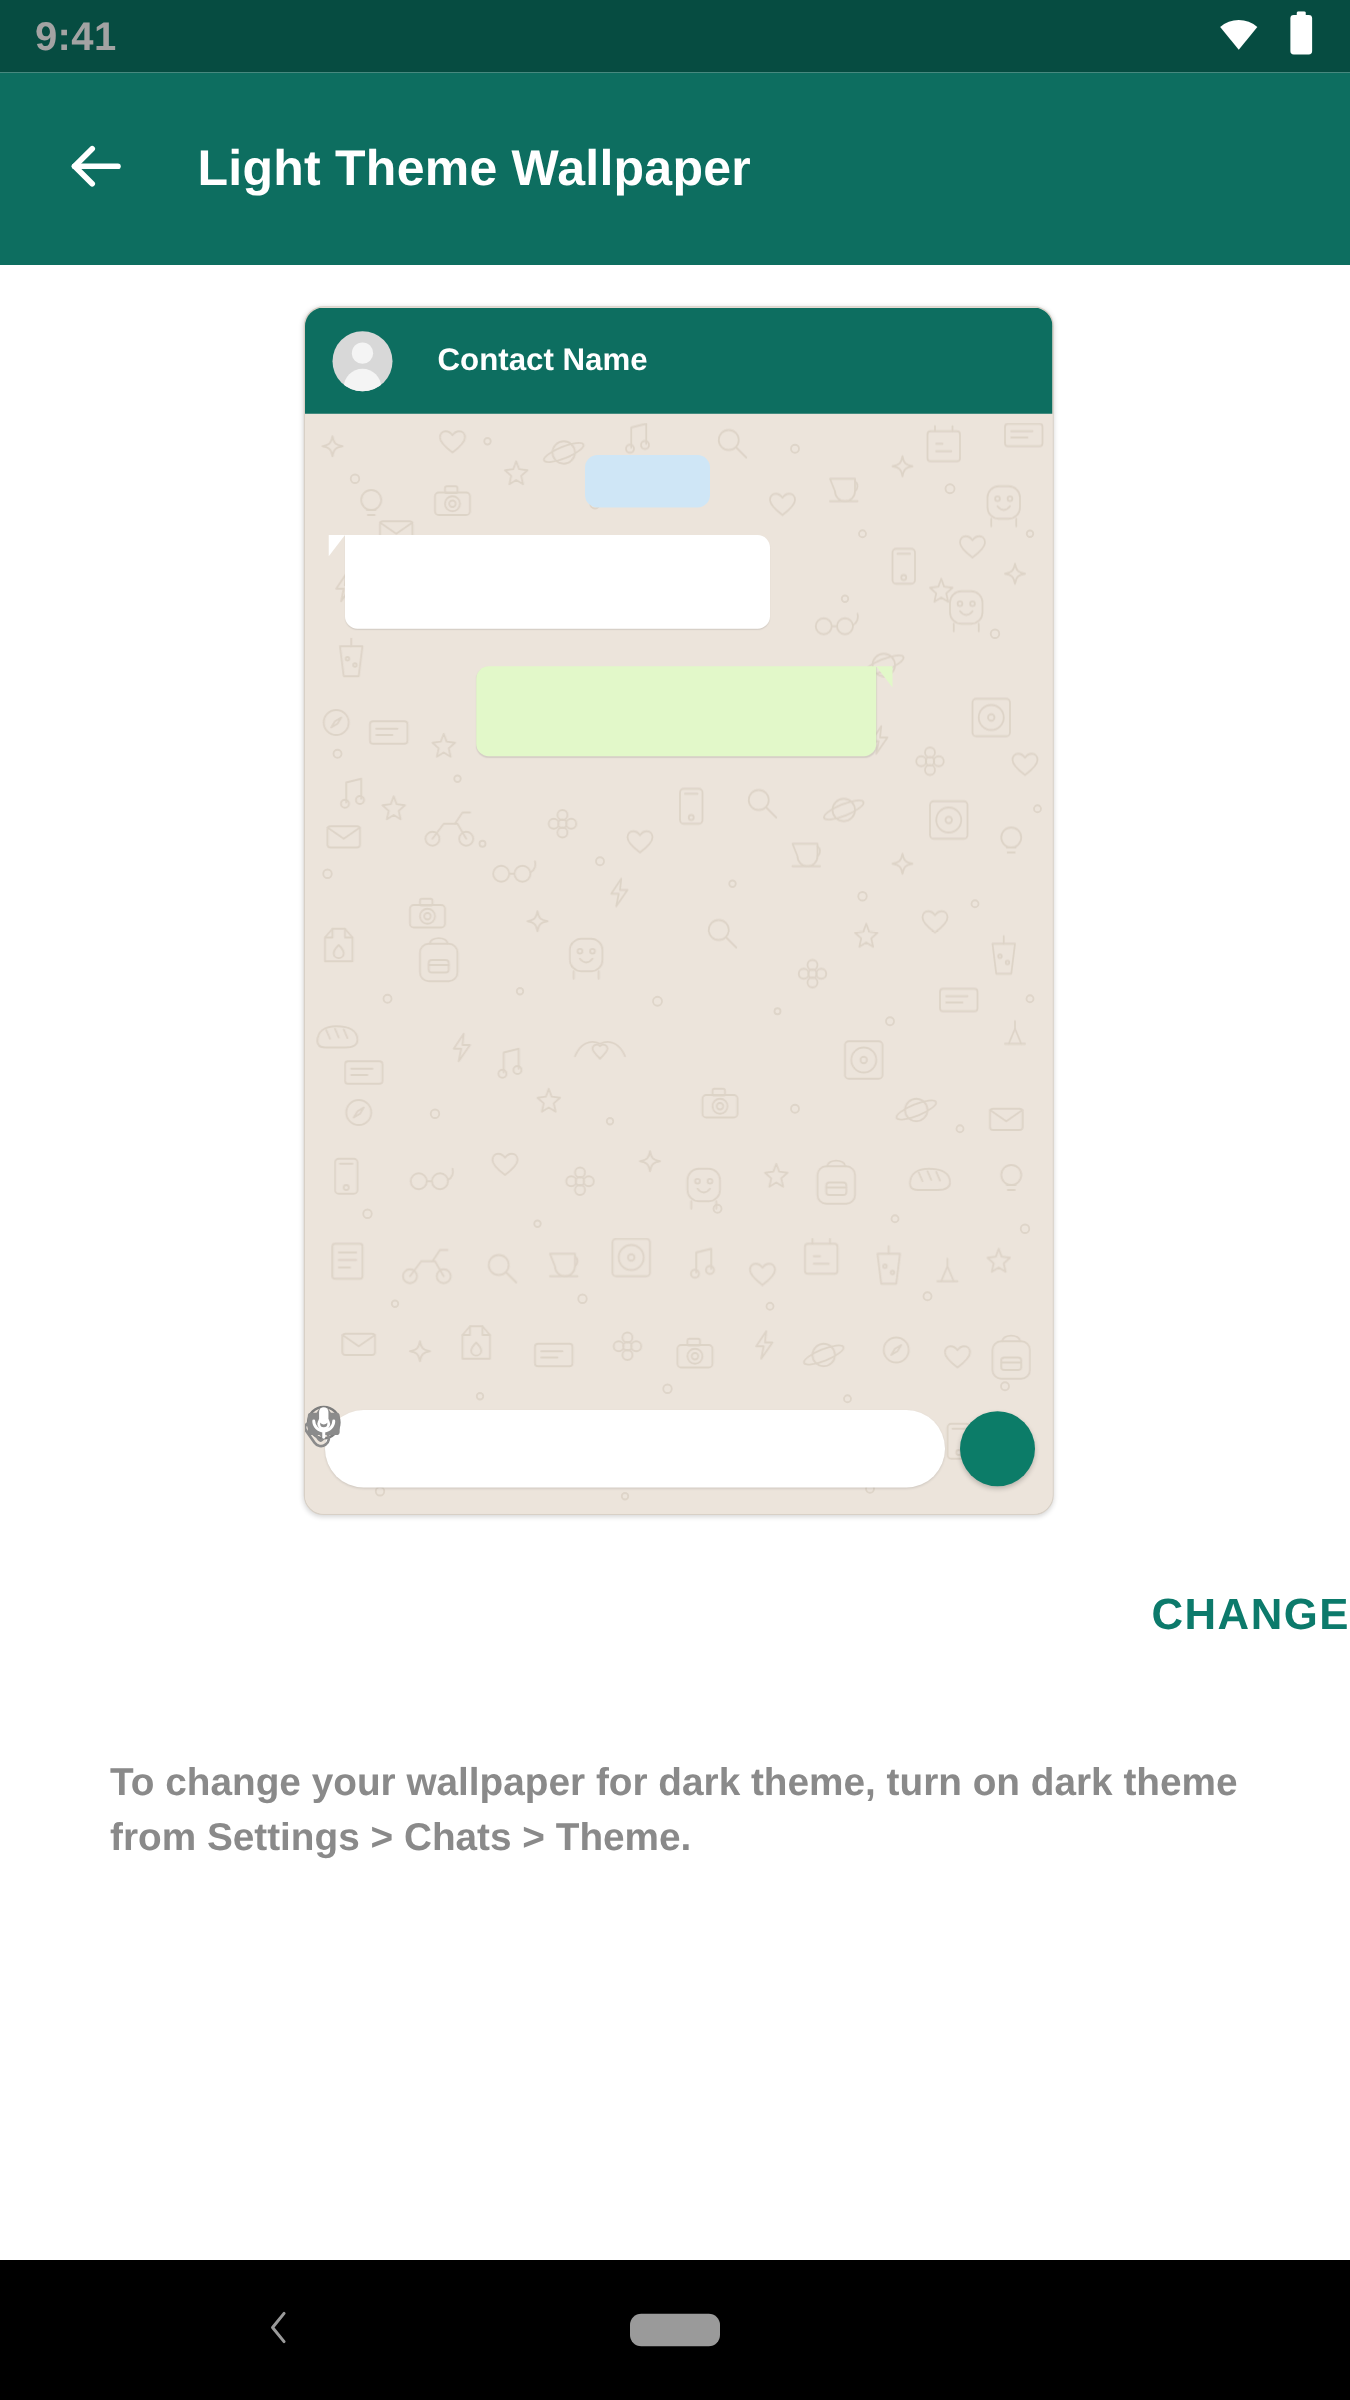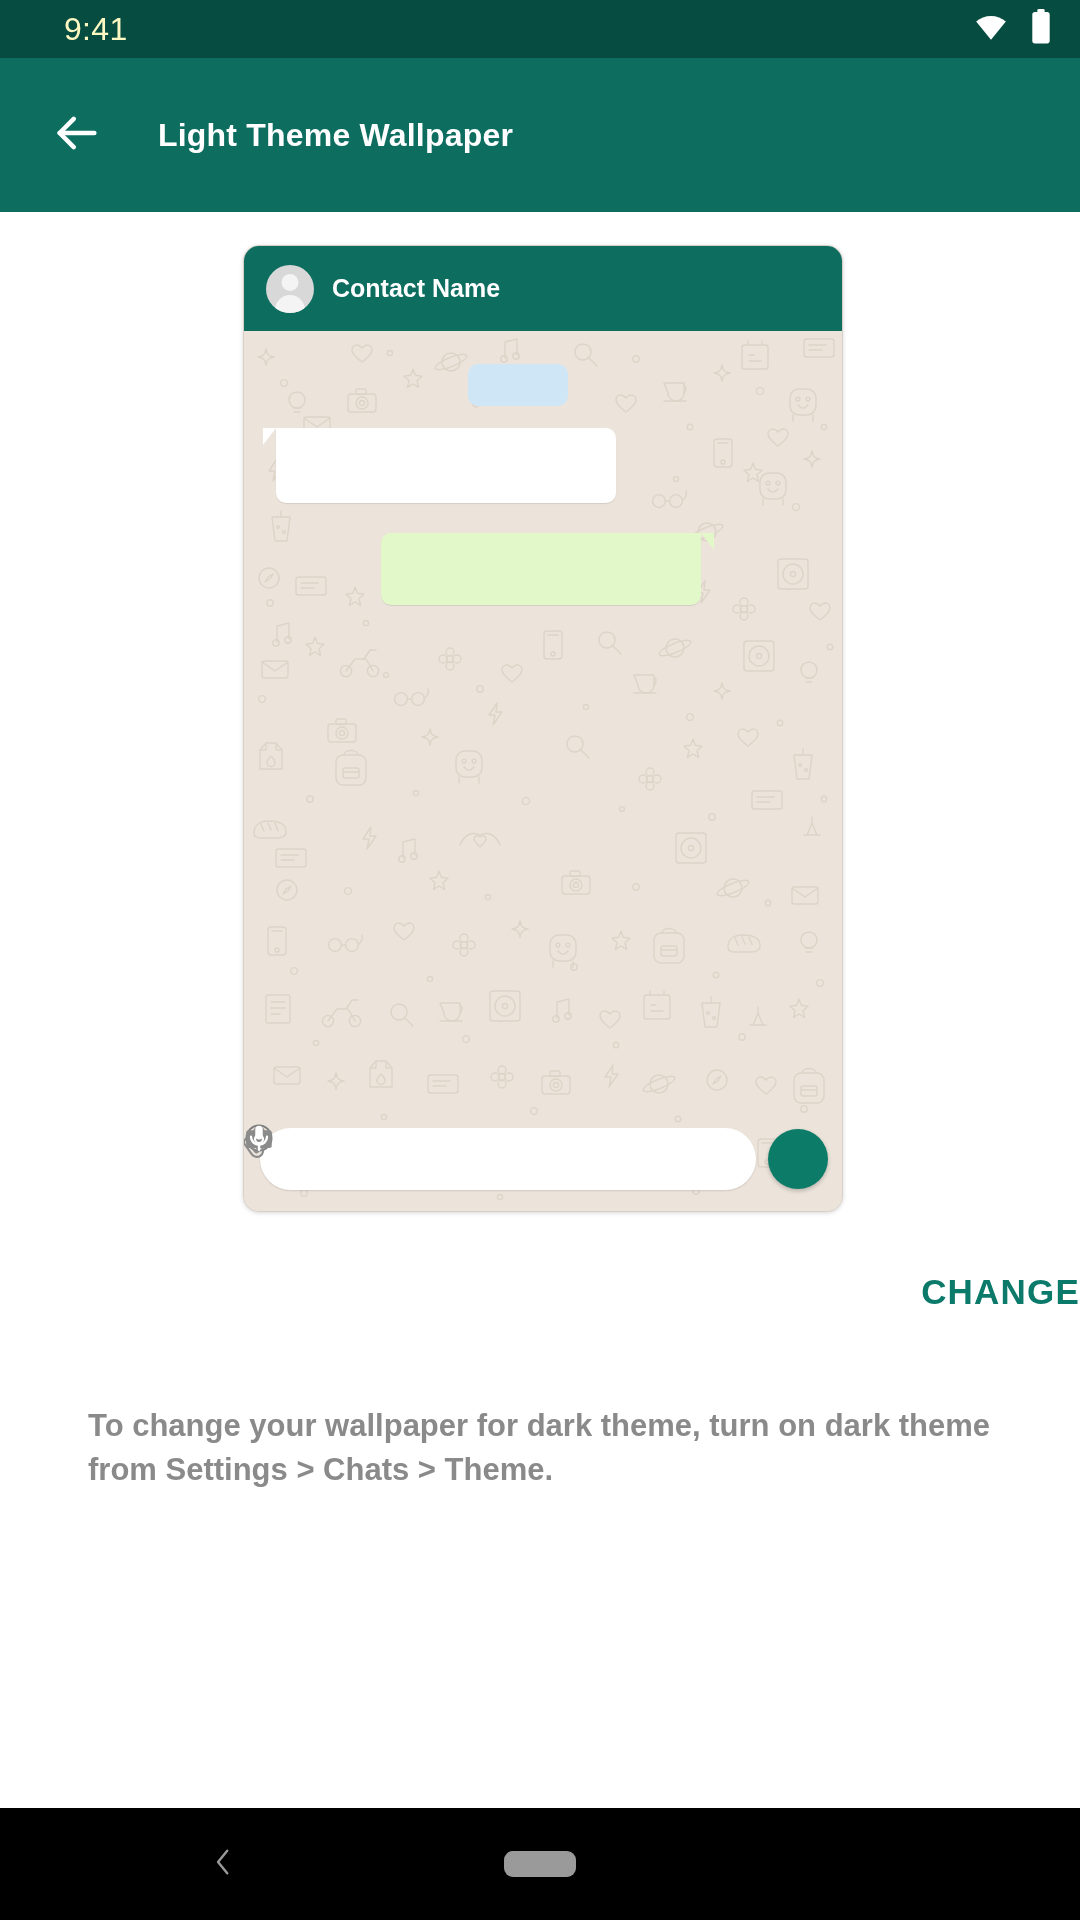--- a/index.html
+++ b/index.html
@@ -11,51 +11,51 @@
   }
   .screen { position:relative; width:1080px; height:1920px; background:#ffffff; }
 
   
   .statusbar {
     position:absolute; left:0; top:0; width:1080px; height:58px;
     background:#064c41;
     display:flex; align-items:center; justify-content:space-between;
     padding:0 28px;
   }
-  .status-time { color:#fef9c3; font-size:32px; font-weight:400; letter-spacing:.3px;margin-left:36px; }
+  .status-time { color:#a3a3a3; font-size:32px; font-weight:700; letter-spacing:.3px; }
   .status-icons { display:flex; align-items:center; gap:22px; }
 
   
   .appbar {
     position:absolute; left:0; top:58px; width:1080px; height:154px;
     background:#0d6e60;
     display:flex; align-items:center;
     padding-left:46px;
   }
   .back-btn {
     width:62px; height:62px; display:flex; align-items:center; justify-content:center;
     flex:0 0 auto;
   }
   .appbar-title {
-    color:#ffffff; font-size:32px; font-weight:700; letter-spacing:.2px;
+    color:#ffffff; font-size:40px; font-weight:700; letter-spacing:.2px;
     margin-left:50px; white-space:nowrap;
   }
 
   
   .preview-card {
     position:absolute; left:243px; top:245px; width:600px; height:967px;
     border-radius:16px;
     background:#efe7de;
     overflow:hidden;
     border:1px solid #d8d0c6;
     box-shadow:0 1px 4px rgba(0,0,0,.16);
   }
   .chat-header {
     position:relative; height:85px; background:#0d6e60;
-    display:flex; align-items:center; padding-left:22px; gap:18px;
+    display:flex; align-items:center; padding-left:22px; gap:36px;
     z-index:5;
   }
   .avatar {
     width:48px; height:48px; border-radius:50%; background:#d8d8d8;
     position:relative; overflow:hidden; flex:0 0 auto;
   }
   .avatar::before {
     content:""; position:absolute; left:50%; top:9px;
     transform:translateX(-50%);
     width:17px; height:17px; border-radius:50%; background:#f4f4f4;

